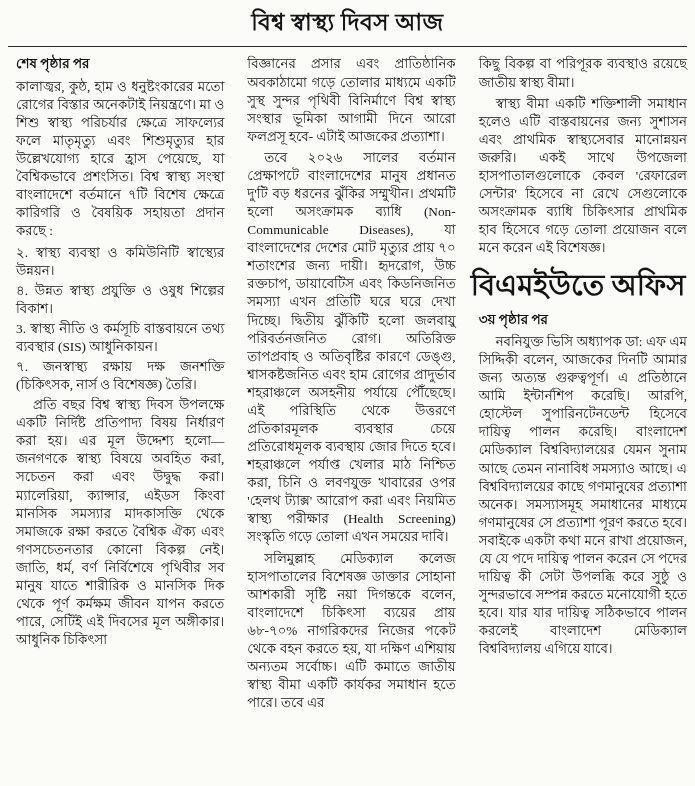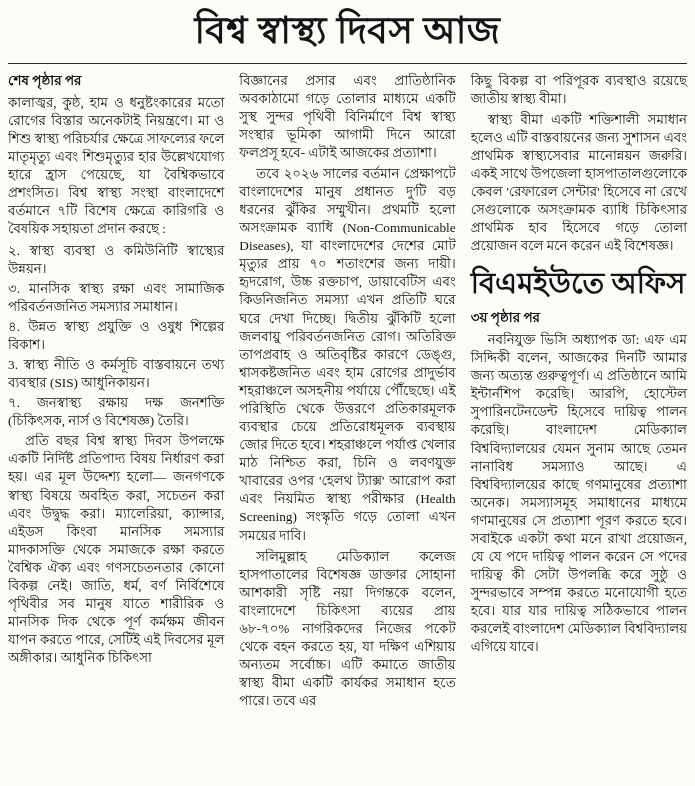--- a/index.html
+++ b/index.html
@@ -8,21 +8,21 @@
     width: 695px;
     min-height: 786px;
     margin: 0 auto;
     color: #141414;
     font-family: "Liberation Serif", "DejaVu Serif", serif;
   }
   .page { padding: 8px 8px 12px 8px; }
 
   .headline {
     text-align: center;
-    font-size: 37px;
+    font-size: 23px;
     font-weight: 700;
     letter-spacing: 0.5px;
     padding: 2px 0 10px 0;
     line-height: 1.15;
   }
   .headline-divider {
     border: none;
     border-top: 1.5px solid #2a2a2a;
     margin: 0 0 8px 0;
   }
@@ -32,21 +32,21 @@
     gap: 15px;
     align-items: flex-start;
   }
   .col {
     flex: 1 1 0;
     font-size: 13.3px;
     line-height: 1.36;
     text-align: justify;
     word-break: break-word;
   }
-  .col p { margin: 0 0 3px 0; }
+  .col p { margin: 0 0 3px 8px; }
 
   .continuation {
     font-weight: 700;
     font-size: 13.5px;
     margin-bottom: 4px !important;
   }
   .indent { text-indent: 17px; }
   .numbered-item { margin-bottom: 2px !important; }
 
   .section-headline {
@@ -64,21 +64,20 @@
 
   <h1 class="headline">বিশ্ব স্বাস্থ্য দিবস আজ</h1>
   <hr class="headline-divider">
 
   <div class="columns">
 
     <div class="col">
       <p class="continuation">শেষ পৃষ্ঠার পর</p>
       <p>কালাজ্বর, কুষ্ঠ, হাম ও ধনুষ্টংকারের মতো রোগের বিস্তার অনেকটাই নিয়ন্ত্রণে। মা ও শিশু স্বাস্থ্য পরিচর্যার ক্ষেত্রে সাফল্যের ফলে মাতৃমৃত্যু এবং শিশুমৃত্যুর হার উল্লেখযোগ্য হারে হ্রাস পেয়েছে, যা বৈশ্বিকভাবে প্রশংসিত। বিশ্ব স্বাস্থ্য সংস্থা বাংলাদেশে বর্তমানে ৭টি বিশেষ ক্ষেত্রে কারিগরি ও বৈষয়িক সহায়তা প্রদান করছে :</p>
       <p class="numbered-item">২. স্বাস্থ্য ব্যবস্থা ও কমিউনিটি স্বাস্থ্যের উন্নয়ন।</p>
-      <p class="numbered-item">৩. মানসিক স্বাস্থ্য রক্ষা এবং সামাজিক পরিবর্তনজনিত সমস্যার সমাধান।</p>
       <p class="numbered-item">৪. উন্নত স্বাস্থ্য প্রযুক্তি ও ওষুধ শিল্পের বিকাশ।</p>
       <p class="numbered-item">3. স্বাস্থ্য নীতি ও কর্মসূচি বাস্তবায়নে তথ্য ব্যবস্থার (SIS) আধুনিকায়ন।</p>
       <p class="numbered-item">৭. জনস্বাস্থ্য রক্ষায় দক্ষ জনশক্তি (চিকিৎসক, নার্স ও বিশেষজ্ঞ) তৈরি।</p>
       <p class="indent">প্রতি বছর বিশ্ব স্বাস্থ্য দিবস উপলক্ষে একটি নির্দিষ্ট প্রতিপাদ্য বিষয় নির্ধারণ করা হয়। এর মূল উদ্দেশ্য হলো— জনগণকে স্বাস্থ্য বিষয়ে অবহিত করা, সচেতন করা এবং উদ্বুদ্ধ করা। ম্যালেরিয়া, ক্যান্সার, এইডস কিংবা মানসিক সমস্যার মাদকাসক্তি থেকে সমাজকে রক্ষা করতে বৈশ্বিক ঐক্য এবং গণসচেতনতার কোনো বিকল্প নেই। জাতি, ধর্ম, বর্ণ নির্বিশেষে পৃথিবীর সব মানুষ যাতে শারীরিক ও মানসিক দিক থেকে পূর্ণ কর্মক্ষম জীবন যাপন করতে পারে, সেটিই এই দিবসের মূল অঙ্গীকার। আধুনিক চিকিৎসা</p>
     </div>
 
     <div class="col">
       <p>বিজ্ঞানের প্রসার এবং প্রাতিষ্ঠানিক অবকাঠামো গড়ে তোলার মাধ্যমে একটি সুস্থ সুন্দর পৃথিবী বিনির্মাণে বিশ্ব স্বাস্থ্য সংস্থার ভূমিকা আগামী দিনে আরো ফলপ্রসূ হবে- এটাই আজকের প্রত্যাশা।</p>
       <p class="indent">তবে ২০২৬ সালের বর্তমান প্রেক্ষাপটে বাংলাদেশের মানুষ প্রধানত দু'টি বড় ধরনের ঝুঁকির সম্মুখীন। প্রথমটি হলো অসংক্রামক ব্যাধি (Non-Communicable Diseases), যা বাংলাদেশের দেশের মোট মৃত্যুর প্রায় ৭০ শতাংশের জন্য দায়ী। হৃদরোগ, উচ্চ রক্তচাপ, ডায়াবেটিস এবং কিডনিজনিত সমস্যা এখন প্রতিটি ঘরে ঘরে দেখা দিচ্ছে। দ্বিতীয় ঝুঁকিটি হলো জলবায়ু পরিবর্তনজনিত রোগ। অতিরিক্ত তাপপ্রবাহ ও অতিবৃষ্টির কারণে ডেঙ্গু, শ্বাসকষ্টজনিত এবং হাম রোগের প্রাদুর্ভাব শহরাঞ্চলে অসহনীয় পর্যায়ে পৌঁছেছে। এই পরিস্থিতি থেকে উত্তরণে প্রতিকারমূলক ব্যবস্থার চেয়ে প্রতিরোধমূলক ব্যবস্থায় জোর দিতে হবে। শহরাঞ্চলে পর্যাপ্ত খেলার মাঠ নিশ্চিত করা, চিনি ও লবণযুক্ত খাবারের ওপর 'হেলথ ট্যাক্স' আরোপ করা এবং নিয়মিত স্বাস্থ্য পরীক্ষার (Health Screening) সংস্কৃতি গড়ে তোলা এখন সময়ের দাবি।</p>
       <p class="indent">সলিমুল্লাহ মেডিক্যাল কলেজ হাসপাতালের বিশেষজ্ঞ ডাক্তার সোহানা আশকারী সৃষ্টি নয়া দিগন্তকে বলেন, বাংলাদেশে চিকিৎসা ব্যয়ের প্রায় ৬৮-৭০% নাগরিকদের নিজের পকেট থেকে বহন করতে হয়, যা দক্ষিণ এশিয়ায় অন্যতম সর্বোচ্চ। এটি কমাতে জাতীয় স্বাস্থ্য বীমা একটি কার্যকর সমাধান হতে পারে। তবে এর</p>

